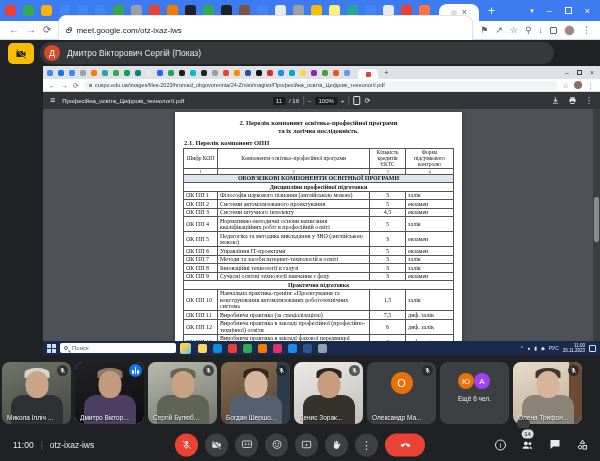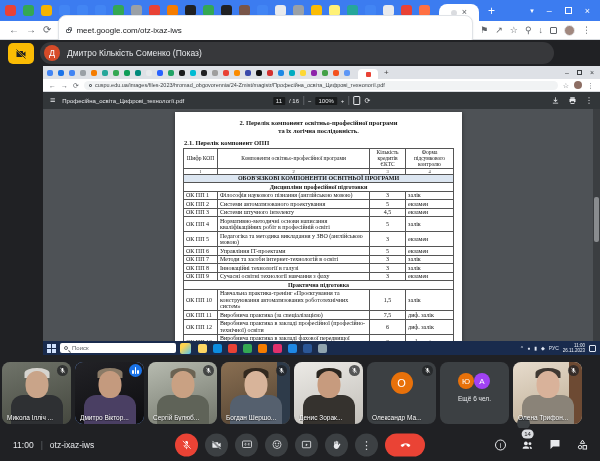--- a/index.html
+++ b/index.html
@@ -187,21 +187,21 @@
   <div class="meet-header">
     <div class="ytile">
       <svg viewBox="0 0 24 24" width="12" height="12">
           <path fill="#202124" d="M4 6h11a1 1 0 0 1 1 1v3.5l5-3.5v10l-5-3.5V17a1 1 0 0 1-1 1H4a1 1 0 0 1-1-1V7a1 1 0 0 1 1-1z"></path>
           <line x1="3" y1="3" x2="21" y2="21" stroke="#fbbc04" stroke-width="3.4"></line>
           <line x1="3" y1="3" x2="21" y2="21" stroke="#202124" stroke-width="1.8"></line>
         </svg>
     </div>
     <div class="pill">
       <span class="av">Д</span>
-      <span class="nm">Дмитро Кількість Соменко (Показ)</span>
+      <span class="nm">Дмитро Вікторович Сергій (Показ)</span>
     </div>
   </div>
 
   <div class="shared">
     <div class="s-tabs">
       <div style="display:flex;align-items:center">
           <span class="sfav" style="background: rgb(66, 133, 244);"></span>
           <span class="sfav" style="background: rgb(26, 115, 232);"></span>
           <span class="sfav" style="background: rgb(66, 133, 244);"></span>
           <span class="sfav" style="background: rgb(154, 160, 166);"></span>

